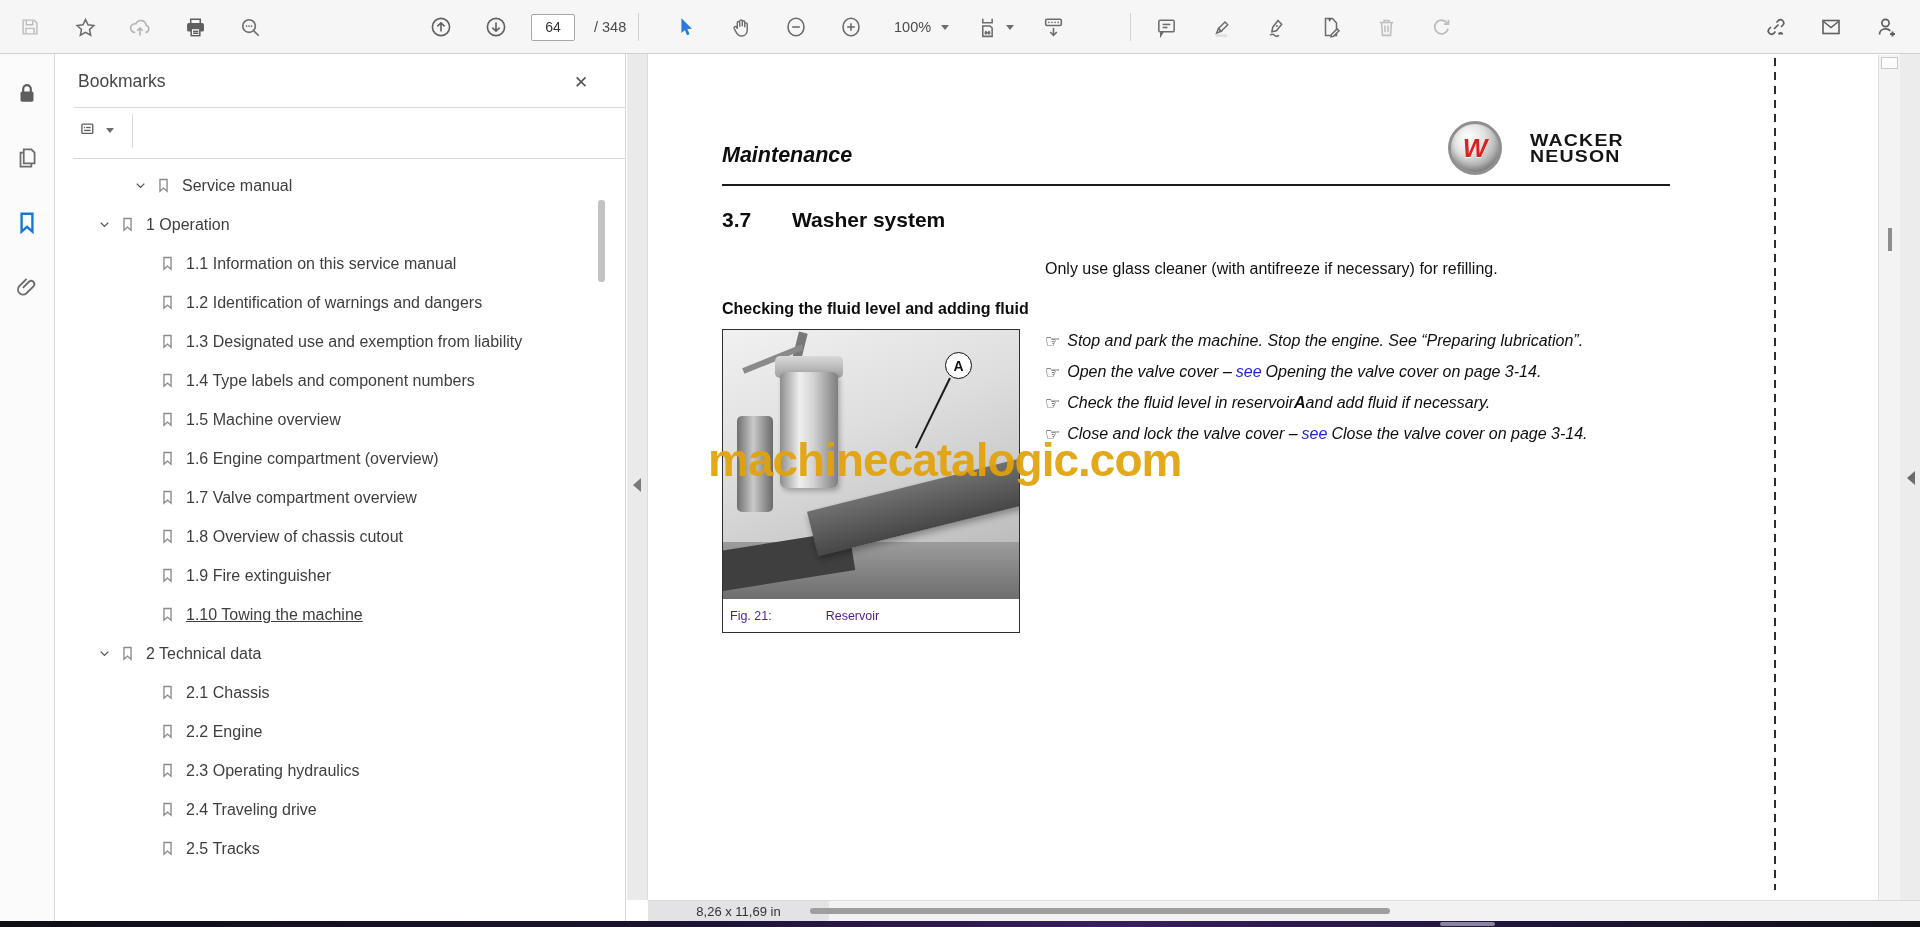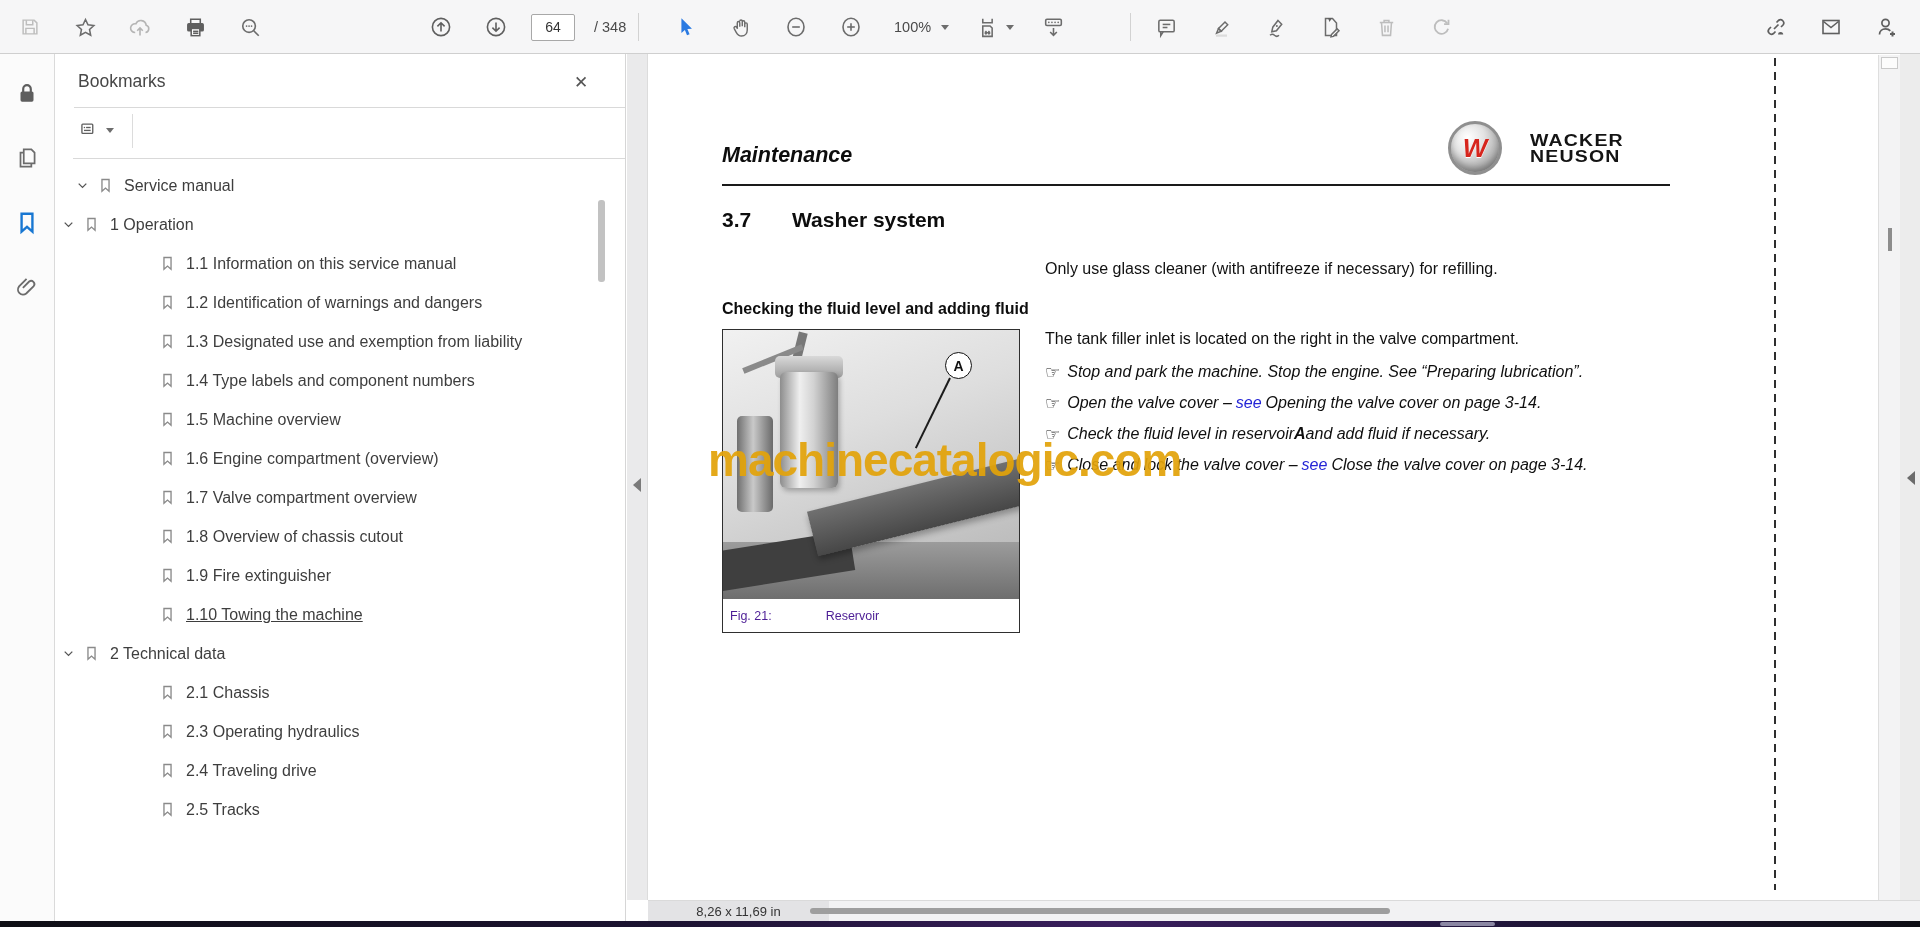--- a/index.html
+++ b/index.html
@@ -30,22 +30,22 @@
   
   .panel { position:absolute; left:56px; top:54px; width:570px; height:873px; background:#fff; border-right:1px solid #d6d6d6; z-index:20; }
   .panel-title { position:absolute; left:22px; top:17px; font-size:17.5px; color:#474747; }
   .panel-close { position:absolute; right:28px; top:12px; width:32px; height:32px; display:flex; align-items:center; justify-content:center; font-size:17px; color:#555; cursor:pointer; border-radius:3px; }
   .panel-hr1 { position:absolute; left:18px; right:0; top:53px; height:1px; background:#d9d9d9; }
   .panel-opts { position:absolute; left:18px; top:62px; display:flex; align-items:center; gap:7px; padding:4px 5px; border-radius:3px; cursor:pointer; }
   .opts-vline { position:absolute; left:76px; top:60px; width:1px; height:34px; background:#dcdcdc; }
   .panel-hr2 { position:absolute; left:17px; right:0; top:104px; height:1px; background:#d9d9d9; }
   .bm-tree { position:absolute; left:0; right:0; top:112px; bottom:0; overflow:hidden; }
   .bm-row { height:39px; display:flex; align-items:center; cursor:pointer; }
-  .bm-row.lvl0 { padding-left:14px; }
-  .bm-row.lvl1 { }
+  .bm-row.lvl0 { padding-left:28px;margin-left:44px; }
+  .bm-row.lvl1 { padding-left:36px; }
   .bm-row.lvl2 { padding-left:76px; }
   .chev { width:24px; height:24px; display:flex; align-items:center; justify-content:center; flex:none; }
   .bm-ic { width:22px; height:22px; display:flex; align-items:center; justify-content:center; margin-right:8px; flex:none; }
   .bm-label { font-size:16px; color:#3e3e3e; white-space:nowrap; }
   .bm-row.active .bm-label { text-decoration:underline; }
   .panel-scrollthumb { position:absolute; right:20px; top:146px; width:7px; height:82px; background:#c2c2c2; border-radius:3px; }
 
   
   .splitter { position:absolute; left:627px; top:54px; width:21px; height:846px; background:#eaeaeb; border-right:1px solid #dcdcdc; z-index:18; }
   .collapse-left { position:absolute; left:633px; top:478px; width:0; height:0; border-top:7px solid transparent; border-bottom:7px solid transparent; border-right:8px solid #7a7a7a; cursor:pointer; z-index:19; }
@@ -471,20 +471,29 @@
         </span>
         <span class="bm-label">2.1 Chassis</span>
       </div>
       <div class="bm-row lvl2">
         <span class="chev"></span>
         <span class="bm-ic">
           <svg width="17" height="17" viewBox="0 0 24 24" fill="none" stroke="#8a8a8a" stroke-width="1.9">
             <path d="M7 3.5h10V20l-5-4.4L7 20z"></path>
           </svg>
         </span>
+        <span class="bm-label">2.2 Engine</span>
+      </div>
+      <div class="bm-row lvl2">
+        <span class="chev"></span>
+        <span class="bm-ic">
+          <svg width="17" height="17" viewBox="0 0 24 24" fill="none" stroke="#8a8a8a" stroke-width="1.9">
+            <path d="M7 3.5h10V20l-5-4.4L7 20z"></path>
+          </svg>
+        </span>
         <span class="bm-label">2.3 Operating hydraulics</span>
       </div>
       <div class="bm-row lvl2">
         <span class="chev"></span>
         <span class="bm-ic">
           <svg width="17" height="17" viewBox="0 0 24 24" fill="none" stroke="#8a8a8a" stroke-width="1.9">
             <path d="M7 3.5h10V20l-5-4.4L7 20z"></path>
           </svg>
         </span>
         <span class="bm-label">2.4 Traveling drive</span>
@@ -540,21 +549,20 @@
     <div class="fig-leader"></div>
     <div class="fig-marker">A</div>
   </div>
   <div class="fig-caption">
     <span>Fig. 21:</span>
     <span class="fig-cap-text">Reservoir</span>
   </div>
 </div>
 
 <div class="bodycol">
-  <div class="doc-line">The tank filler inlet is located on the right in the valve compartment.</div>
   <div>
       <div class="doc-line step">
         <span class="bullet">☞</span>
         <span>Stop and park the machine. Stop the engine. See “Preparing lubrication”.</span>
       </div>
       <div class="doc-line step">
         <span class="bullet">☞</span>
         <span>Open the valve cover – </span>
         <span class="see-link">see</span>
         <span> Opening the valve cover on page 3-14.</span>

